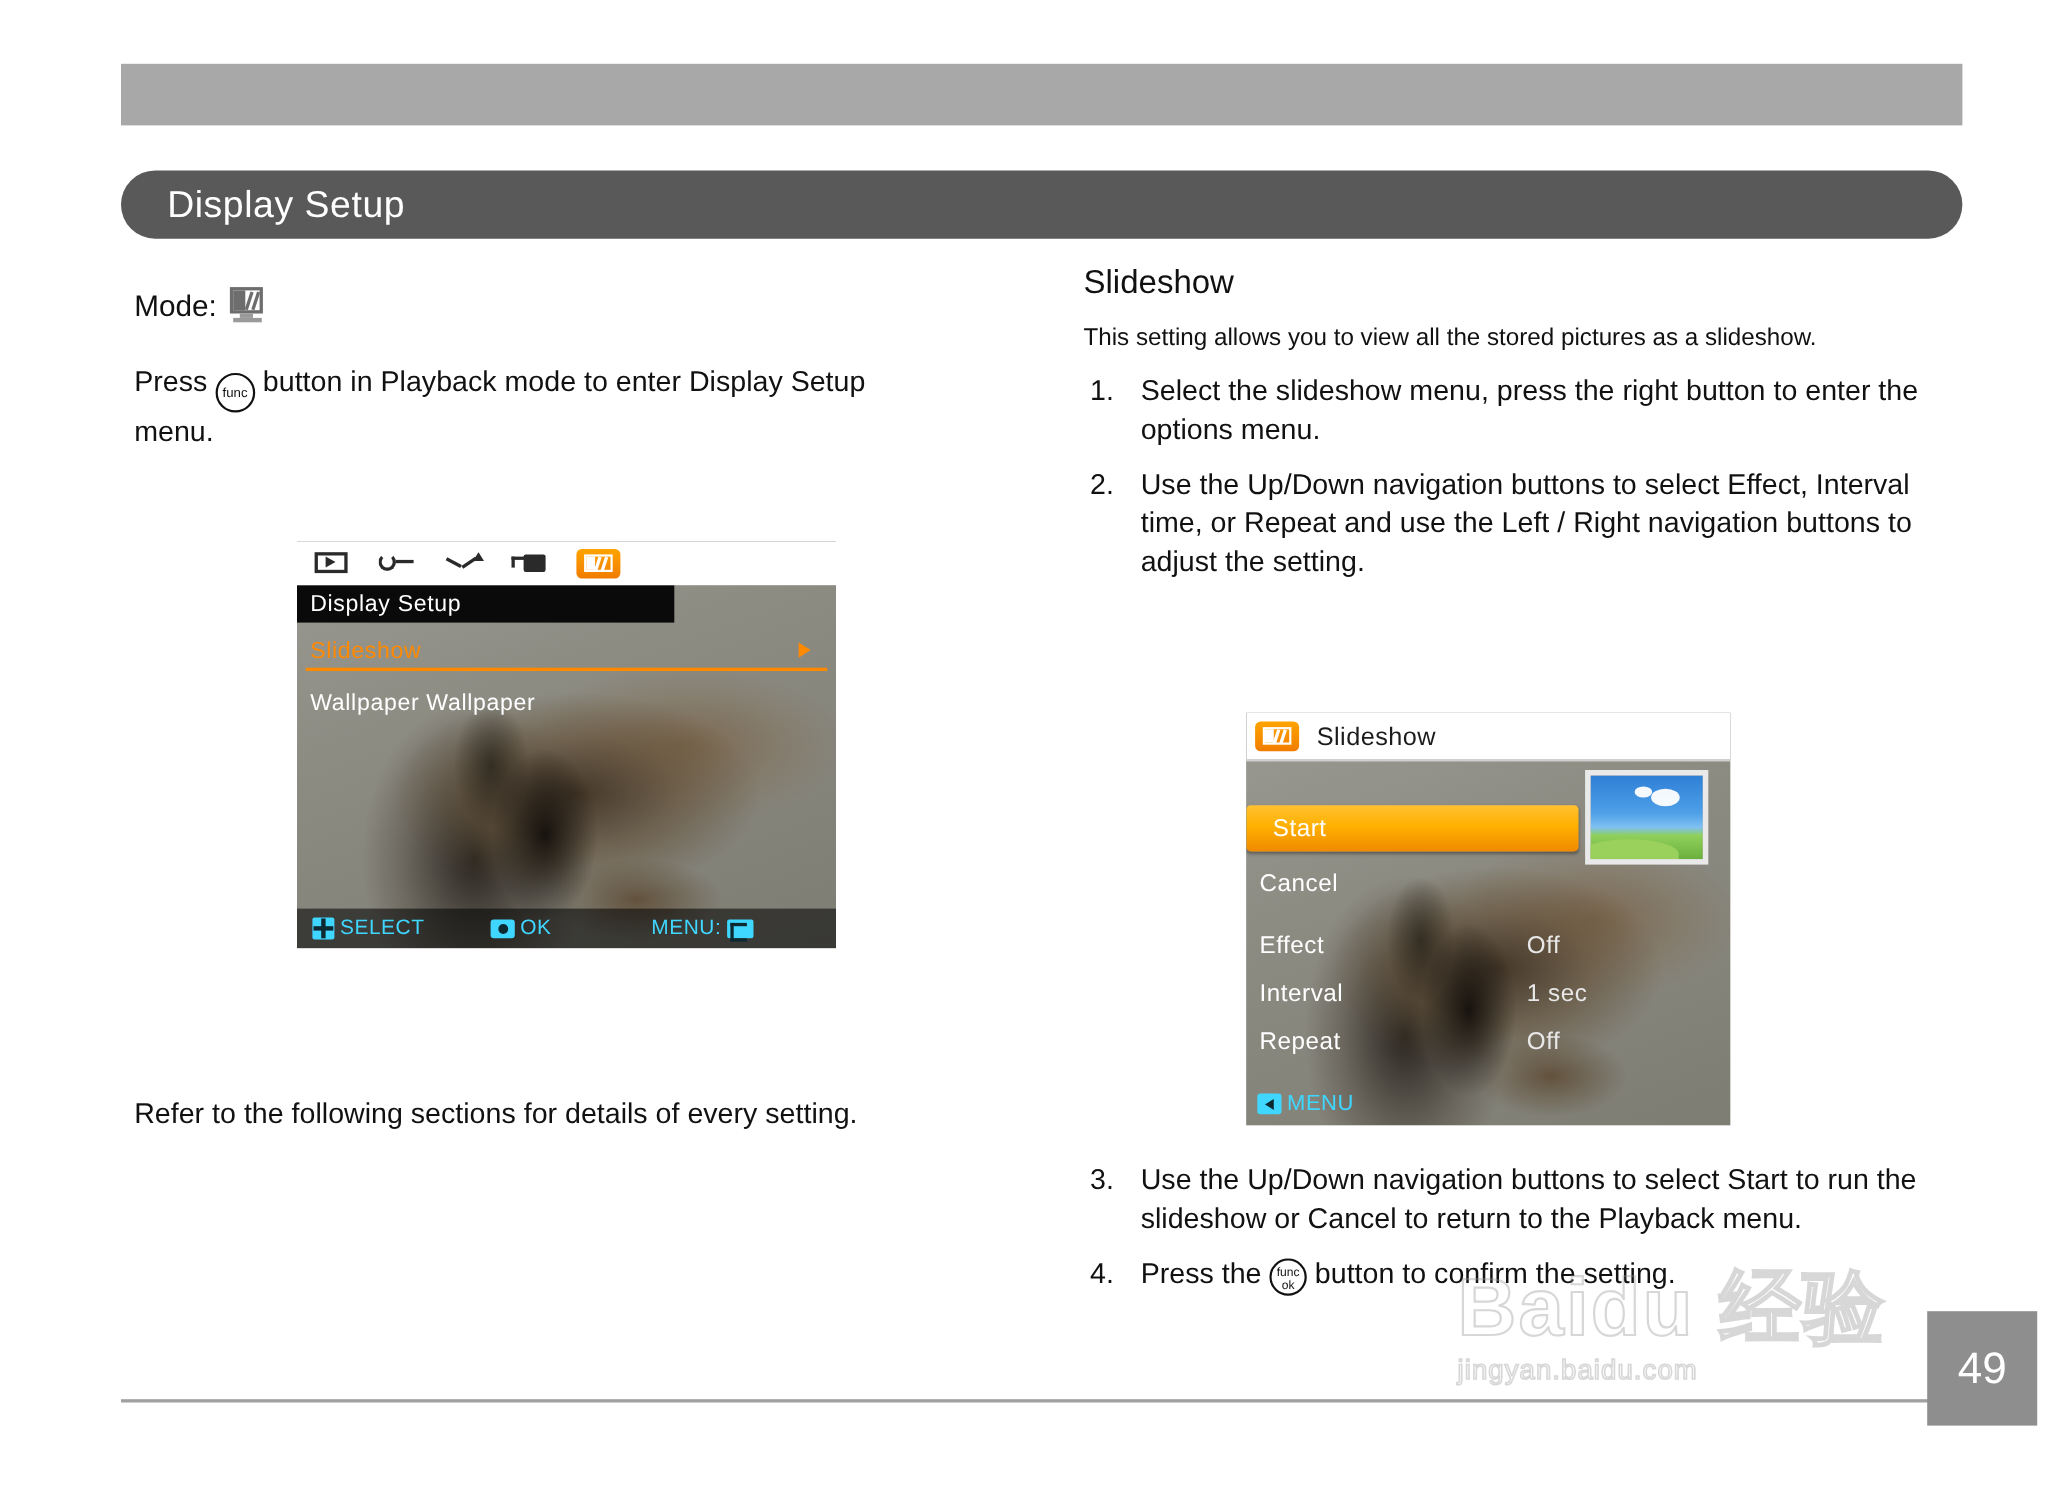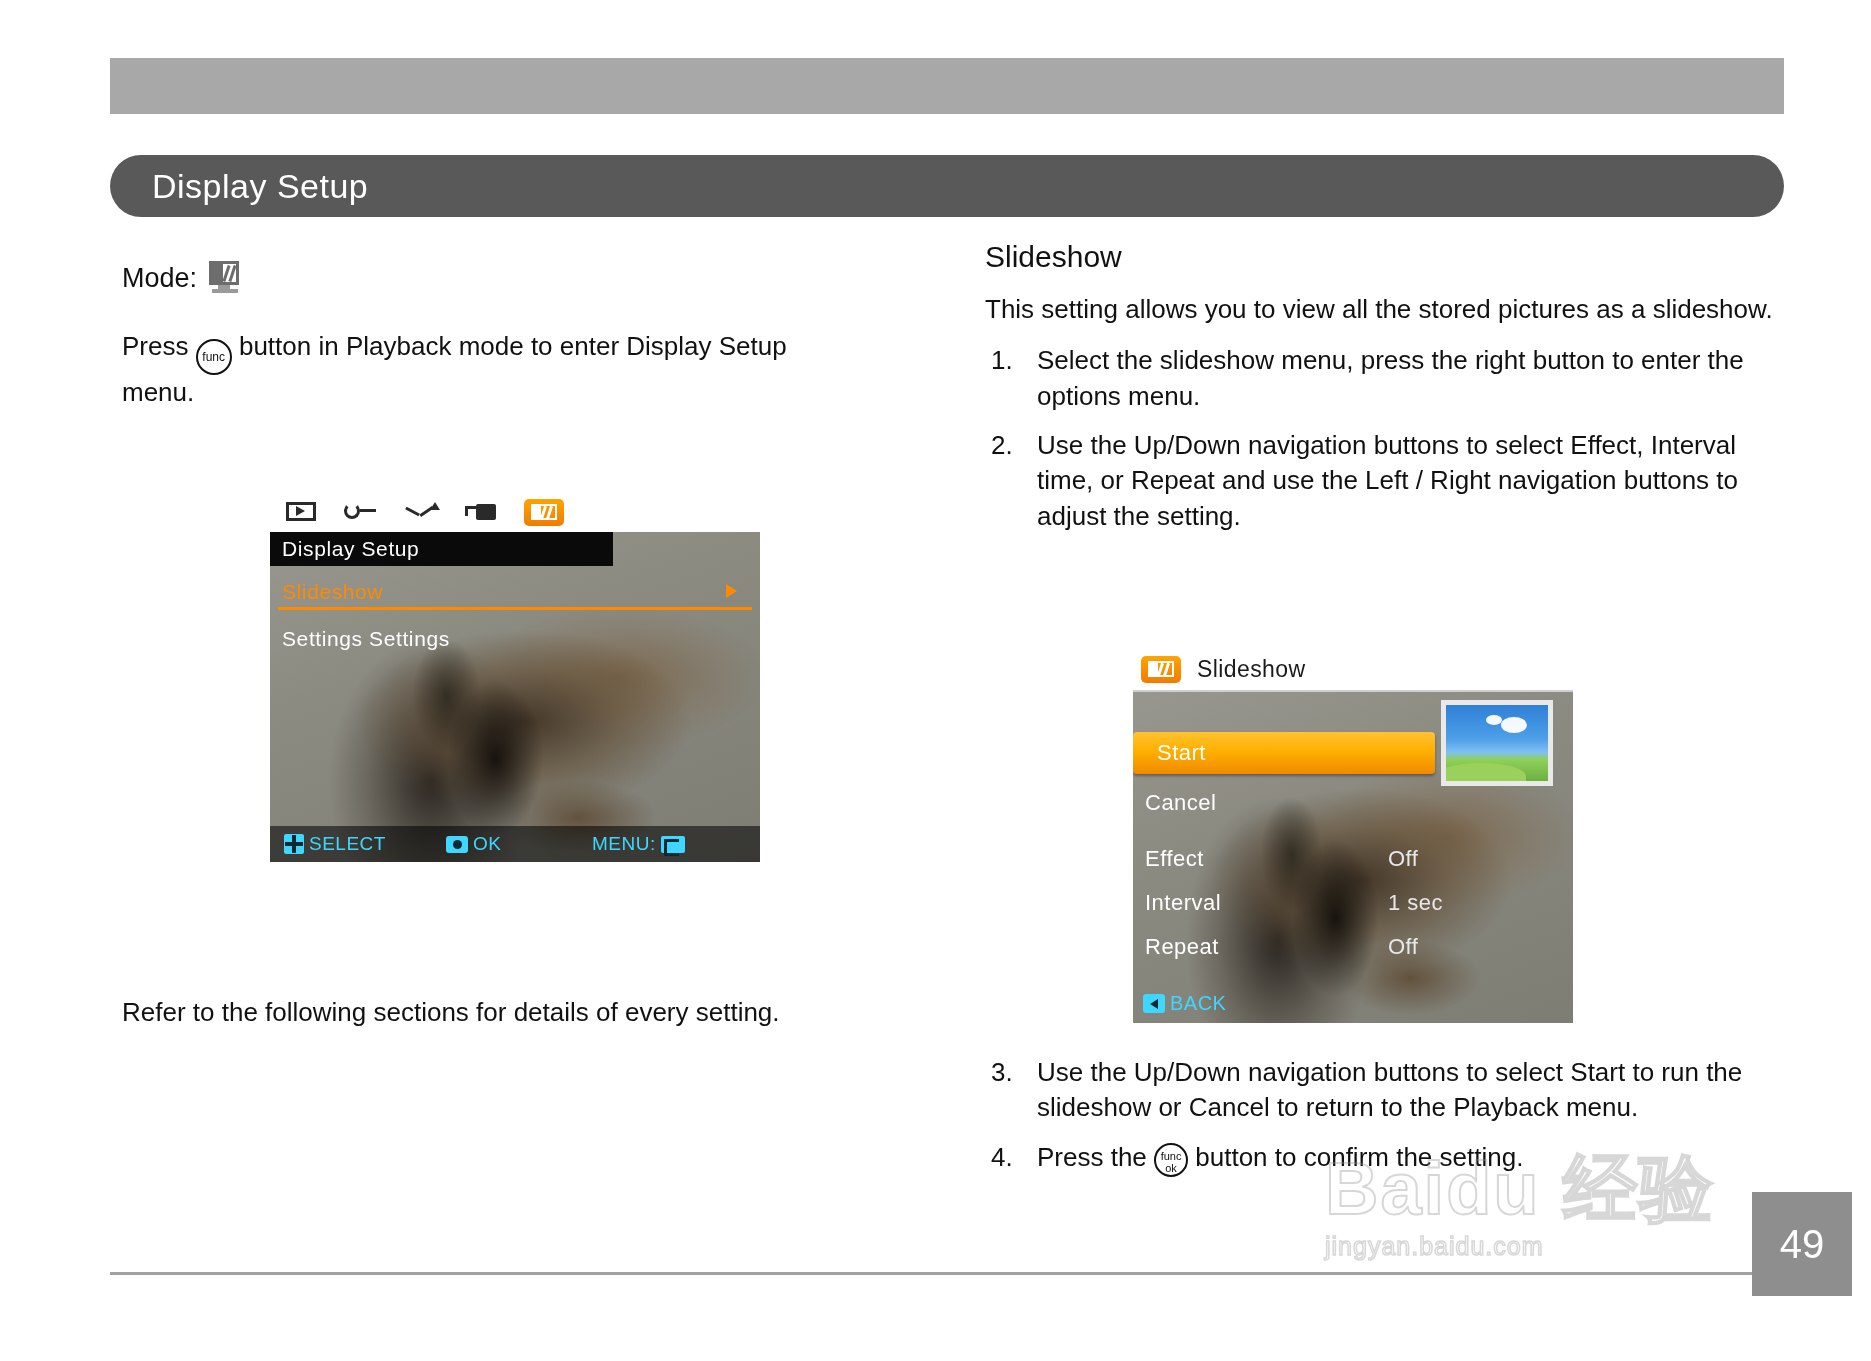--- a/index.html
+++ b/index.html
@@ -430,21 +430,21 @@
     letter-spacing: .5px;
   }
 
   
   .section-title {
     font-size: 30px;
     font-weight: 400;
     margin: 0 0 18px 0;
   }
   p.rt {
-    font-size: 26px;
+    font-size: 22px;
     line-height: 1.36;
     margin: 0 0 10px 0;
   }
   ol.steps {
     margin: 16px 0 0 0;
     padding: 0;
     list-style: none;
   }
   ol.steps li {
     position: relative;
@@ -571,21 +571,21 @@
         <span class="s2"></span>
       </span>
   </div>
 
   <div class="lcd-titlebar">Display Setup</div>
 
   <div class="menu-item sel" style="top:88px;">Slideshow</div>
   <div class="arrow-right" style="top:92px; left:456px;"></div>
   <div class="sel-rule" style="top:115px;"></div>
 
-  <div class="menu-item plain" style="top:135px;">Settings Settings</div>
+  <div class="menu-item plain" style="top:135px;">Wallpaper Wallpaper</div>
 
   <div class="lcd-statusbar">
     <span class="stat" style="left:14px;">
       <span class="pad-icon"></span>
       <span>SELECT</span>
     </span>
     <span class="stat" style="left:176px;">
       <span class="ok-icon"></span>
       <span>OK</span>
     </span>
@@ -651,21 +651,21 @@
       <span class="val">1 sec</span>
     </div>
     <div class="ss-row" style="top:236px;">
       <span class="lbl">Repeat</span>
       <span class="val">Off</span>
     </div>
   </div>
 
   <div class="ss-back">
     <span class="back-icon"></span>
-    <span>BACK</span>
+    <span>MENU</span>
   </div>
 </div>
 
 <div style="position:absolute; left:985px; top:1055px; width:800px;">
   <ol class="steps" style="margin:0;">
     <li>
       <span class="num">3.</span>
       <span>Use the Up/Down navigation buttons to select Start to run the slideshow or Cancel to return to the Playback menu.</span>
     </li>
     <li>

